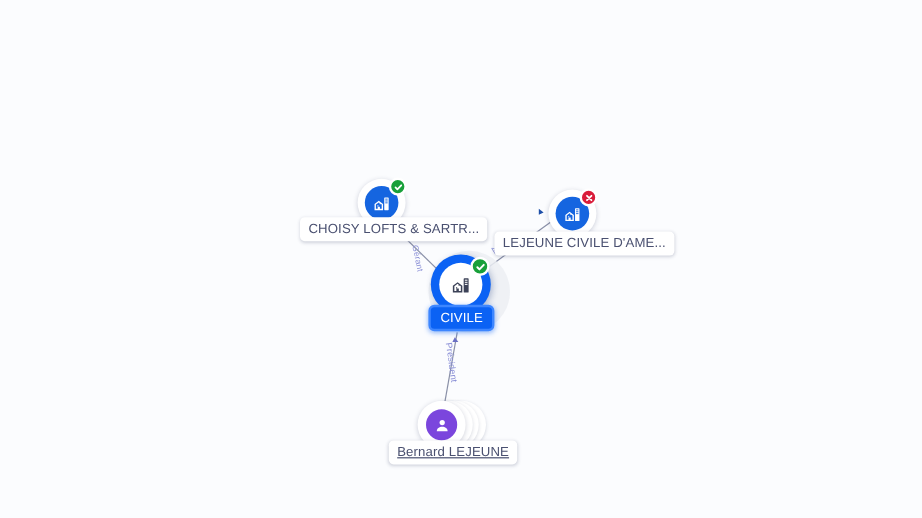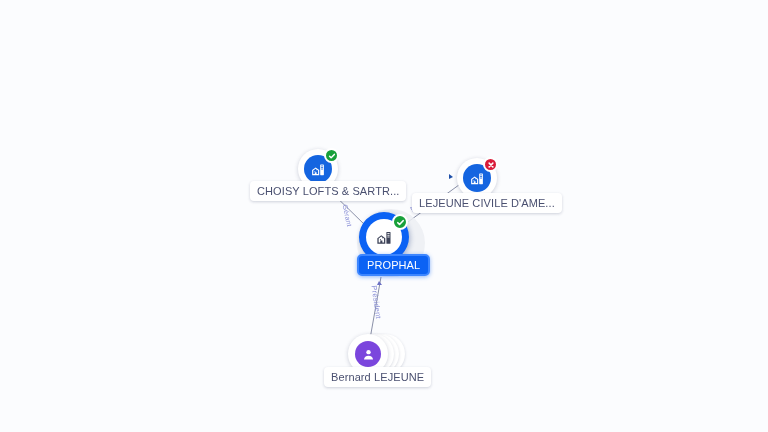--- a/index.html
+++ b/index.html
@@ -201,33 +201,33 @@
           <rect x="15.6" y="8.6" width="2.8" height="1.1" fill="#ffffff"></rect>
           <rect x="15.6" y="10.8" width="2.8" height="1.1" fill="#ffffff"></rect>
         </svg>
       </div>
       <div class="badge ok" style="top:2px;right:1px;width:16px;height:16px;">
         <svg width="9" height="9" viewBox="0 0 12 12" fill="none" stroke="#ffffff" stroke-width="2.2" stroke-linecap="round" stroke-linejoin="round">
           <path d="M2.4 6.3 L4.7 8.6 L9.5 3.6"></path>
         </svg>
       </div>
     </div>
-    <div class="label selected" style="left:357px;top:235px;">PROPHAL</div>
+    <div class="label selected" style="left:357px;top:235px;">CIVILE</div>
   </div>
 
   <div class="node" style="left:0;top:0;">
     <div class="stack" style="left:348px;top:315px;">
       <div class="sheet" style="left:17px;top:0;"></div>
       <div class="sheet" style="left:11px;top:0;"></div>
       <div class="sheet" style="left:6px;top:0;"></div>
       <div class="person-main" style="left:0;top:0;">
         <div class="person-inner">
           <svg width="15" height="15" viewBox="0 0 24 24" fill="#ffffff">
             <circle cx="12" cy="8.2" r="3.5"></circle>
             <path d="M4.8 19.8c0-3.8 3.2-6 7.2-6s7.2 2.2 7.2 6z"></path>
           </svg>
         </div>
       </div>
     </div>
-    <div class="label" style="left:324px;top:348px;">Bernard LEJEUNE</div>
+    <div class="label" style="left:324px;top:348px;text-decoration:underline;">Bernard LEJEUNE</div>
   </div>
 
 </div>
 
 </body></html>

